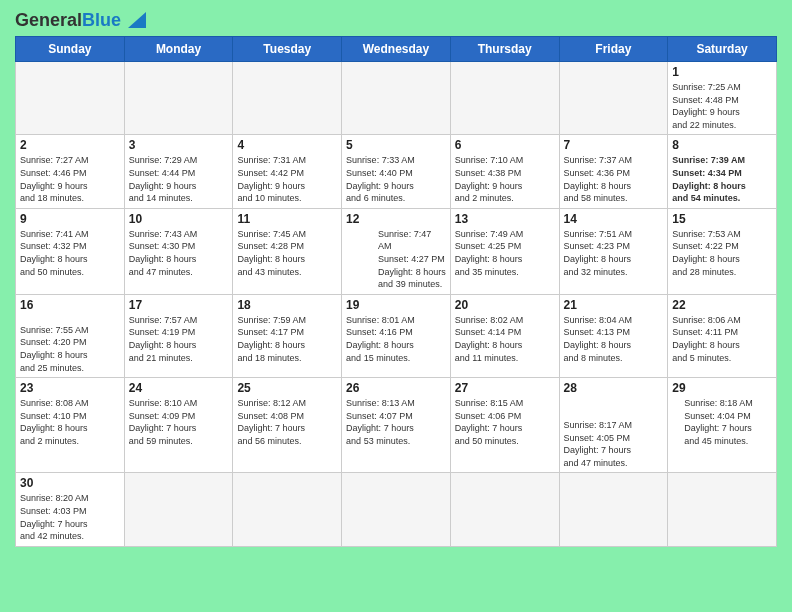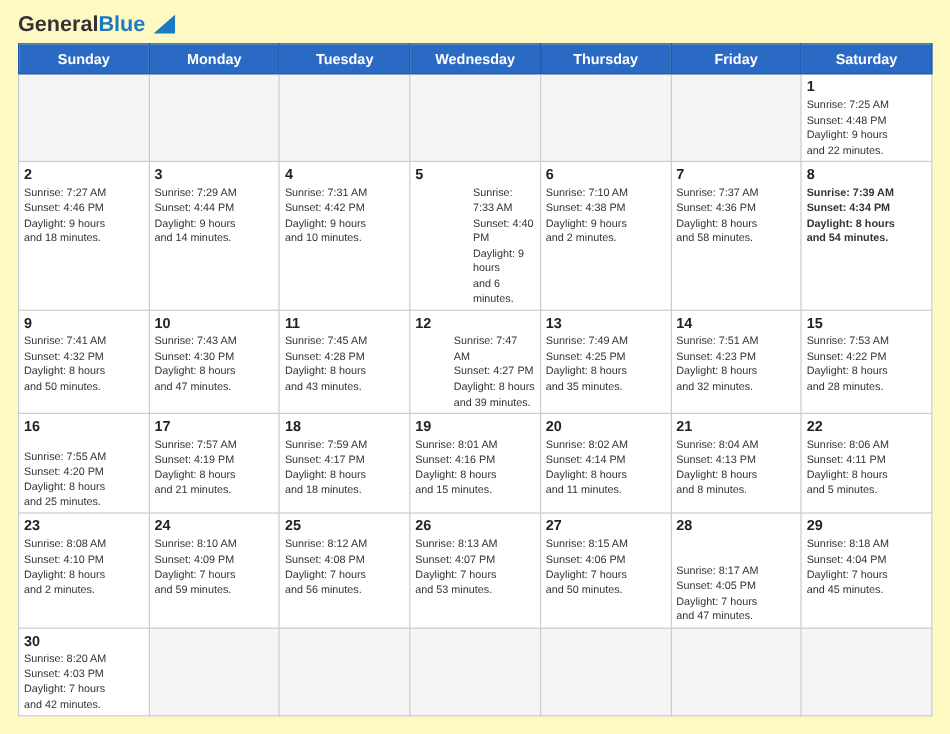--- a/index.html
+++ b/index.html
@@ -7,21 +7,21 @@
       font-family: Arial, sans-serif;
       background: #fff;
       width: 792px;
       height: 612px;
       overflow: hidden;
     }
     .page {
       width: 792px;
       min-height: 612px;
       padding: 10px 15px 10px 15px;
-      background: #fef9c3;
+      background: #86efac;
     }
     .header {
       display: flex;
       justify-content: space-between;
       align-items: flex-start;
       margin-bottom: 6px;
     }
     .logo {
       display: flex;
       flex-direction: column;
@@ -155,21 +155,21 @@
           </td>
           <td>
             <span class="day-number">4</span>
             <div class="day-info" style="white-space: pre-line;">Sunrise: 7:31 AM
 Sunset: 4:42 PM
 Daylight: 9 hours
 and 10 minutes.</div>
           </td>
           <td>
             <span class="day-number">5</span>
-            <div class="day-info" style="white-space: pre-line; margin-left: 48px;">Sunrise: 7:33 AM
+            <div class="day-info" style="white-space: pre-line;">Sunrise: 7:33 AM
 Sunset: 4:40 PM
 Daylight: 9 hours
 and 6 minutes.</div>
           </td>
           <td>
             <span class="day-number">6</span>
             <div class="day-info" style="white-space: pre-line;">Sunrise: 7:10 AM
 Sunset: 4:38 PM
 Daylight: 9 hours
 and 2 minutes.</div>
@@ -329,21 +329,21 @@
           </td>
           <td>
             <span class="day-number">28</span>
             <div class="day-info" style="white-space: pre-line; margin-top: 24px;">Sunrise: 8:17 AM
 Sunset: 4:05 PM
 Daylight: 7 hours
 and 47 minutes.</div>
           </td>
           <td>
             <span class="day-number">29</span>
-            <div class="day-info" style="white-space: pre-line;">Sunrise: 8:18 AM
+            <div class="day-info" style="white-space: pre-line; margin-left: 12px;">Sunrise: 8:18 AM
 Sunset: 4:04 PM
 Daylight: 7 hours
 and 45 minutes.</div>
           </td>
         </tr>
         <tr class="last-row">
           <td>
             <span class="day-number">30</span>
             <div class="day-info" style="white-space: pre-line;">Sunrise: 8:20 AM
 Sunset: 4:03 PM

